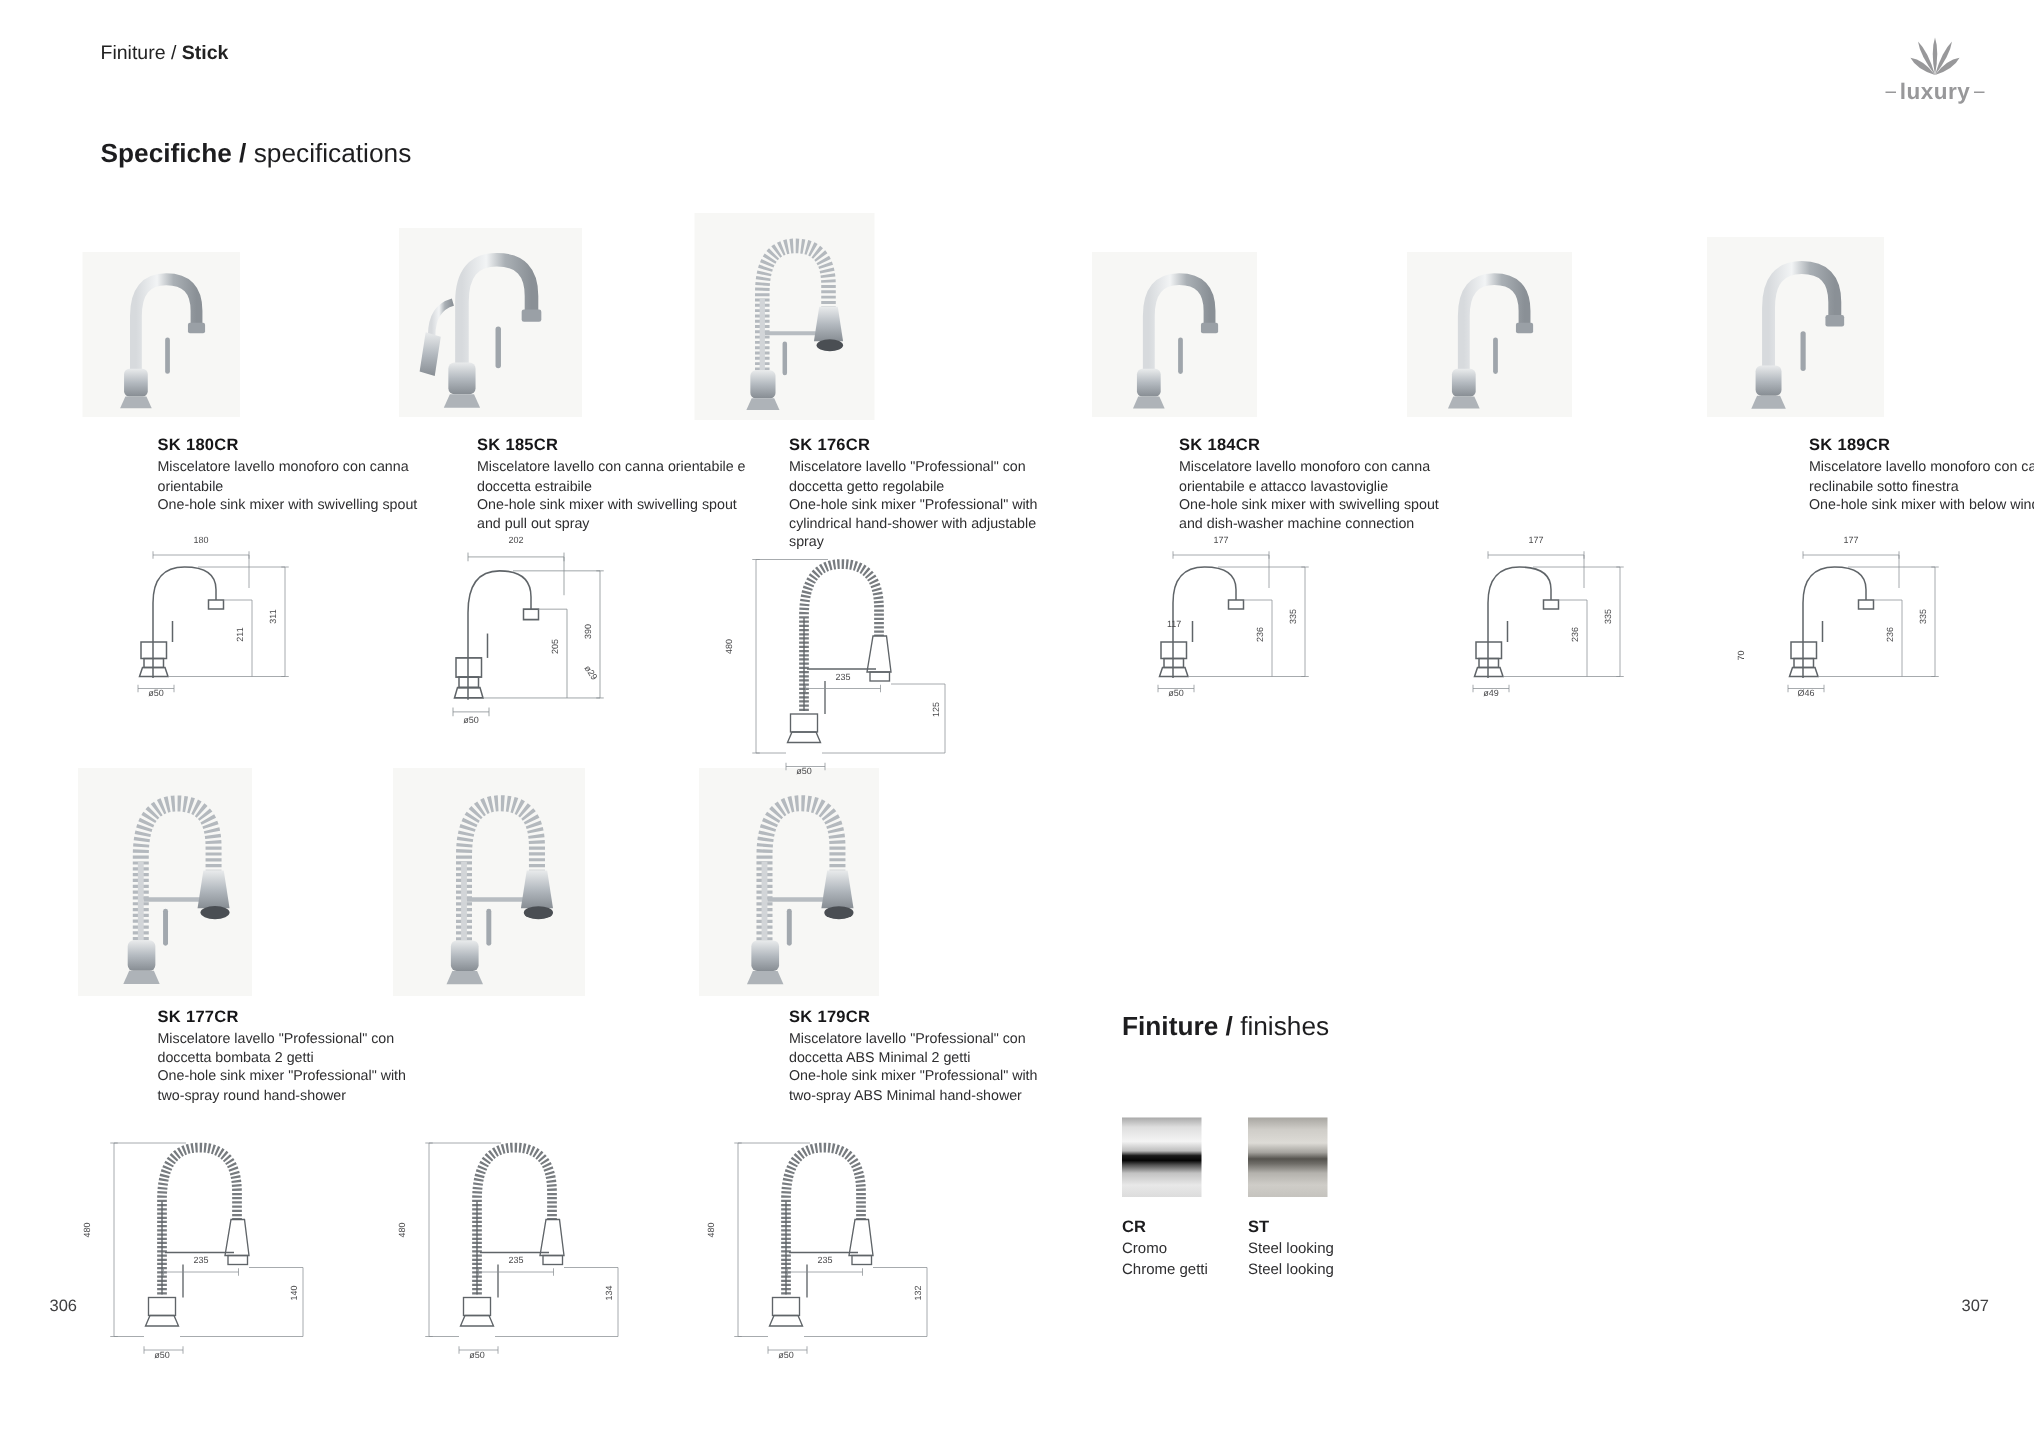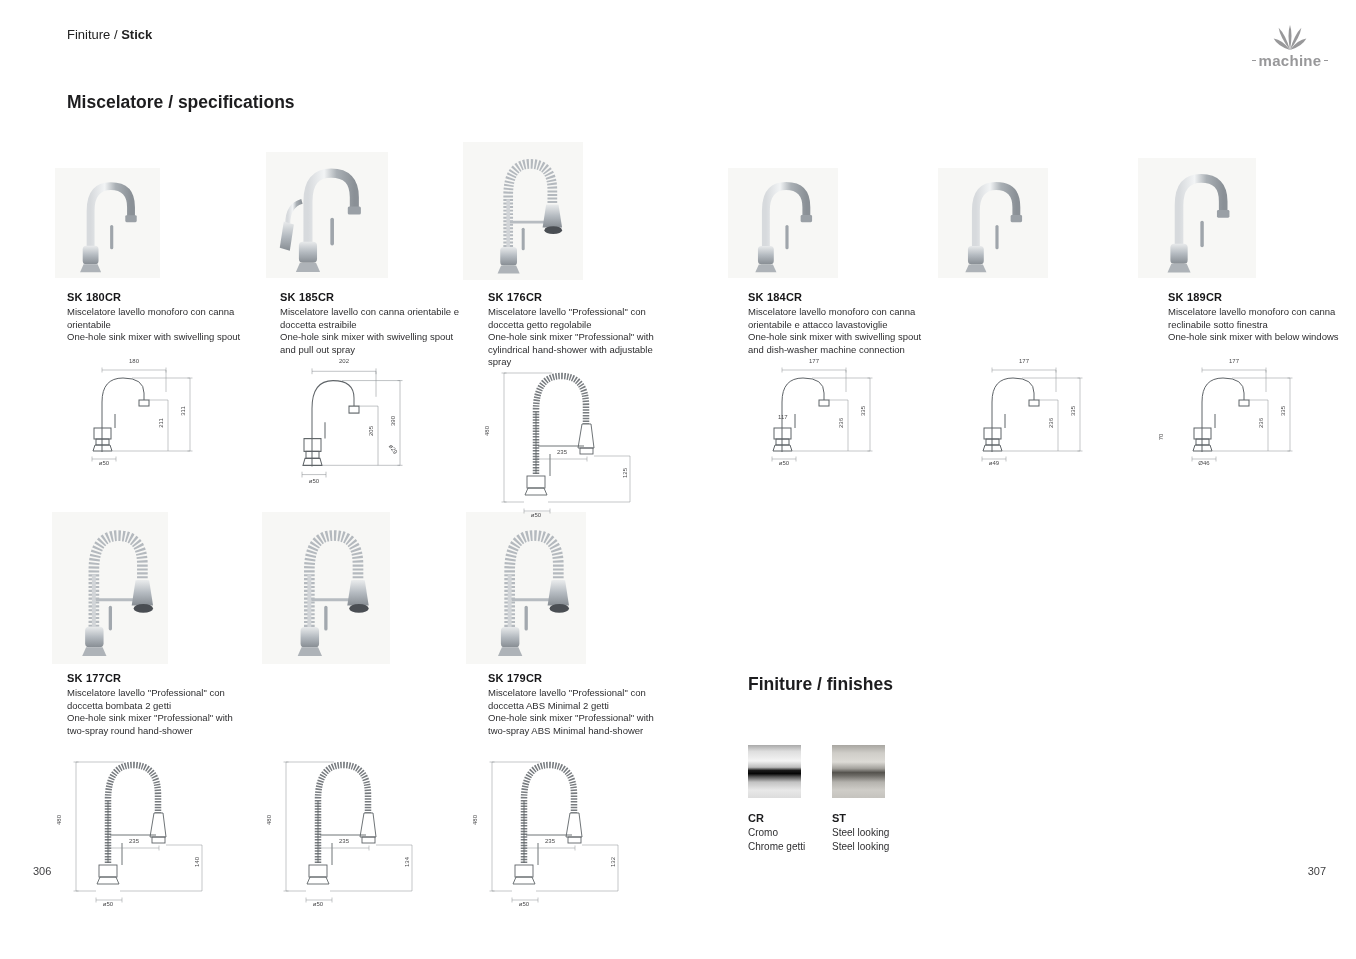--- a/index.html
+++ b/index.html
@@ -10,35 +10,35 @@
   #breadcrumb{position:absolute;left:67px;top:27px;font-size:13px;color:#222;}
   
   #logo{position:absolute;left:1252px;top:24px;width:76px;text-align:center;color:#98989a;}
   #logo .word{display:flex;align-items:center;justify-content:center;gap:3px;margin-top:-2px;}
   #logo .rule{width:7px;height:1.5px;background:#98989a;}
   #logo .wordmark{font-size:15px;font-weight:700;letter-spacing:.3px;color:#98989a;}
   
   .section-heading{position:absolute;font-size:17.5px;color:#1d1d1f;}
   #specs-heading{left:67px;top:92px;}
   #finishes-heading{left:748px;top:674px;}
-  .section-heading .light{font-weight:700;}
+  .section-heading .light{font-weight:400;}
   
   .photo{position:absolute;background:#f7f7f5;display:flex;align-items:flex-end;justify-content:center;}
   .photo svg{width:92%;height:96%;}
   #ph1{left:55px;top:168px;width:105px;height:110px;}
   #ph2{left:266px;top:152px;width:122px;height:126px;}
   #ph3{left:463px;top:142px;width:120px;height:138px;}
   #ph4{left:728px;top:168px;width:110px;height:110px;}
   #ph5{left:938px;top:168px;width:110px;height:110px;}
   #ph6{left:1138px;top:158px;width:118px;height:120px;}
   #ph7{left:52px;top:512px;width:116px;height:152px;}
   #ph8{left:262px;top:512px;width:128px;height:152px;}
   #ph9{left:466px;top:512px;width:120px;height:152px;}
   
-  .pinfo{position:absolute;width:180px;}
+  .pinfo{position:absolute;width:180px;margin-left:38px;}
   #pi1{left:67px;top:291px;} #pi2{left:280px;top:291px;} #pi3{left:488px;top:291px;}
   #pi4{left:748px;top:291px;} #pi5{left:958px;top:291px;} #pi6{left:1168px;top:291px;}
   #pi7{left:67px;top:672px;} #pi8{left:280px;top:672px;} #pi9{left:488px;top:672px;}
   .pcode{font-size:11px;font-weight:700;letter-spacing:.2px;margin-bottom:3px;color:#161618;}
   .pcode .variant{margin-left:10px;}
   .pit,.pen{font-size:9.5px;line-height:1.32;color:#2e2e30;}
   
   .drawing{position:absolute;}
   .drawing svg{width:100%;height:100%;}
   .d-goose{width:170px;height:112px;}
@@ -181,26 +181,26 @@
       <g fill="#98989a">
         <path d="M35,26 Q32,10 35,1 Q38,10 35,26 Z"></path>
         <path d="M35,26 Q32,10 35,1 Q38,10 35,26 Z" transform="rotate(-27 35 26)"></path>
         <path d="M35,26 Q32,10 35,1 Q38,10 35,26 Z" transform="rotate(27 35 26)"></path>
         <path d="M35,26 Q31,14 35,6 Q39,14 35,26 Z" transform="rotate(-55 35 26)"></path>
         <path d="M35,26 Q31,14 35,6 Q39,14 35,26 Z" transform="rotate(55 35 26)"></path>
       </g>
     </svg>
     <div class="word">
       <span class="rule"></span>
-      <span class="wordmark">machine</span>
+      <span class="wordmark">luxury</span>
       <span class="rule"></span>
     </div>
   </div>
 
-  <div id="specs-heading" class="section-heading"><span class="b">Miscelatore / </span><span class="light">specifications</span></div>
+  <div id="specs-heading" class="section-heading"><span class="b">Specifiche / </span><span class="light">specifications</span></div>
 
   <div class="photo" id="ph1">
       <svg viewBox="0 0 110 120">
         <use href="#g-faucet"></use>
       </svg>
     </div>
   <div class="photo" id="ph2">
       <svg viewBox="0 0 110 120">
         <use href="#g-faucet-spray"></use>
       </svg>

